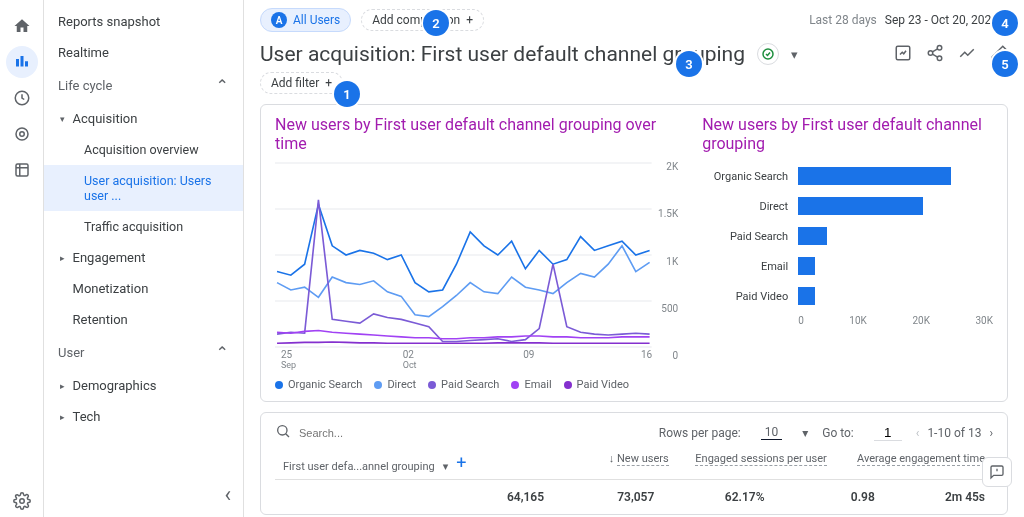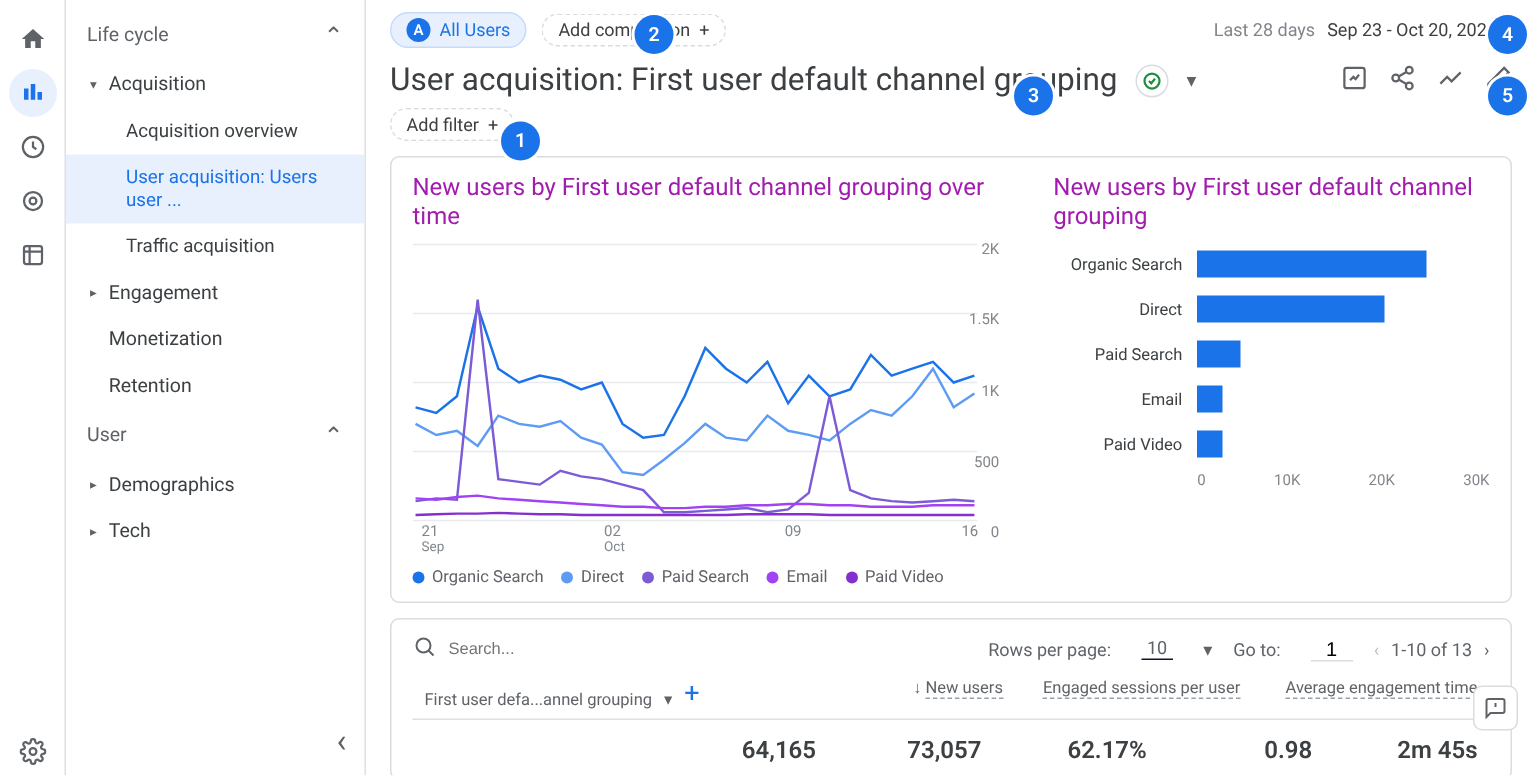--- a/index.html
+++ b/index.html
@@ -40,21 +40,21 @@
 .action-icons { margin-left: auto; display: flex; gap: 14px; color: #5f6368; }
 .filter-row { padding: 2px 16px 10px; display: flex; align-items: flex-end; }
 .filter-chip { border: 1px dashed #dadce0; border-radius: 12px; padding: 3px 10px; font-size: 12px; display: inline-flex; align-items: center; gap: 6px; }
 
 .charts-card { border: 1px solid #dadce0; border-radius: 6px; margin: 0 16px 10px; padding: 10px 14px; display: flex; gap: 20px; }
 .chart-left { flex: 1.4; }
 .chart-right { flex: 1; }
 .chart-title { font-size: 16px; color: #a21caf; margin-bottom: 8px; }
 .linewrap { position: relative; height: 200px; }
 .linewrap svg { width: 100%; height: 100%; }
-.y-labels { position: absolute; right: 16px; top: 0; height: 100%; display: flex; flex-direction: column; justify-content: space-between; font-size: 10px; color: #80868b; text-align: right; }
+.y-labels { position: absolute; right: 4px; top: 0; height: 100%; display: flex; flex-direction: column; justify-content: space-between; font-size: 10px; color: #80868b; text-align: right; }
 .x-labels { display: flex; justify-content: space-between; font-size: 10px; color: #80868b; padding: 0 30px 0 6px; margin-top: -12px; }
 .legend { display: flex; flex-wrap: wrap; gap: 12px; font-size: 11px; color: #5f6368; margin-top: 8px; }
 .legend span { display: inline-flex; align-items: center; gap: 5px; }
 .legend i { width: 8px; height: 8px; border-radius: 50%; display: inline-block; }
 
 .barrow { display: flex; align-items: center; height: 30px; gap: 10px; }
 .barlabel { width: 86px; font-size: 11px; color: #3c4043; text-align: right; }
 .bar { height: 18px; background: #1a73e8; }
 .bar-x { display: flex; justify-content: space-between; font-size: 10px; color: #80868b; margin-left: 96px; margin-top: 4px; }
 
@@ -67,21 +67,21 @@
 .pager { display: flex; align-items: center; gap: 8px; }
 
 .thead { display: flex; font-size: 11px; color: #5f6368; border-bottom: 1px solid #e0e0e0; padding-bottom: 6px; }
 .th { text-align: right; padding: 0 8px; }
 .th.dim { flex: 1.6; text-align: left; display: flex; align-items: flex-end; gap: 8px; }
 .th.metric { flex: 1; display: flex; flex-direction: column; align-items: flex-end; }
 .th .ul { border-bottom: 1px dashed #9aa0a6; }
 .plus { color: #1a73e8; font-size: 18px; }
 .drop-arrow { color: #5f6368; }
 
-.trow { display: flex; font-size: 16px; color: #3c4043; padding-top: 10px; }
+.trow { display: flex; font-size: 12px; color: #3c4043; padding-top: 10px; }
 .td { text-align: right; padding: 0 8px; }
 .td.dim { flex: 1.6; text-align: left; }
 .td.metric { flex: 1; font-weight: 600; }
 
 .callout { position: absolute; width: 26px; height: 26px; border-radius: 50%; background: #1a73e8; color: #fff; font-weight: 600; display: flex; align-items: center; justify-content: center; font-size: 13px; z-index: 50; box-shadow: 0 0 0 2px #fff; }
 
 .feedback-btn { position: absolute; right: 12px; bottom: 30px; width: 30px; height: 30px; border: 1px solid #dadce0; border-radius: 6px; display: flex; align-items: center; justify-content: center; color: #5f6368; background: #fff; z-index: 20; }
 </style>
 </head>
 <body>
@@ -120,20 +120,22 @@
     <div class="rail-spacer"></div>
     <div class="rail-item">
         <svg width="18" height="18" viewBox="0 0 24 24" fill="none" stroke="currentColor" stroke-width="2">
           <circle cx="12" cy="12" r="3"></circle>
           <path d="M19.4 15a1.7 1.7 0 0 0 .3 1.8l.1.1a2 2 0 1 1-2.8 2.8l-.1-.1a1.7 1.7 0 0 0-1.8-.3 1.7 1.7 0 0 0-1 1.5V21a2 2 0 1 1-4 0v-.1a1.7 1.7 0 0 0-1-1.5 1.7 1.7 0 0 0-1.8.3l-.1.1a2 2 0 1 1-2.8-2.8l.1-.1a1.7 1.7 0 0 0 .3-1.8 1.7 1.7 0 0 0-1.5-1H3a2 2 0 1 1 0-4h.1a1.7 1.7 0 0 0 1.5-1 1.7 1.7 0 0 0-.3-1.8l-.1-.1a2 2 0 1 1 2.8-2.8l.1.1a1.7 1.7 0 0 0 1.8.3H9a1.7 1.7 0 0 0 1-1.5V3a2 2 0 1 1 4 0v.1a1.7 1.7 0 0 0 1 1.5 1.7 1.7 0 0 0 1.8-.3l.1-.1a2 2 0 1 1 2.8 2.8l-.1.1a1.7 1.7 0 0 0-.3 1.8V9a1.7 1.7 0 0 0 1.5 1H21a2 2 0 1 1 0 4h-.1a1.7 1.7 0 0 0-1.5 1z"></path>
         </svg>
       </div>
   </div>
 
   <div class="sidebar">
+    <div class="nav-item">Reports snapshot</div>
+    <div class="nav-item">Realtime</div>
     <div class="nav-item section">
         <span>Life cycle</span>
         <span class="chev">⌃</span>
       </div>
     <div class="nav-item sub">
         <span class="tri">▾</span>
         <span>Acquisition</span>
       </div>
     <div class="nav-item subsub">Acquisition overview</div>
     <div class="nav-item subsub selected">User acquisition: Users user ...</div>
@@ -238,21 +240,21 @@
               <line x1="0" x2="370" y1="186" y2="186" stroke="#e8eaed"></line>
               <polyline points="2,110.56000000000002 15.555555555555555,114.24 29.11111111111111,103.2 42.666666666666664,43.4 56.22222222222222,84.8 69.77777777777777,94 83.33333333333333,89.39999999999999 96.88888888888889,92.16 110.44444444444444,98.60000000000001 124,94 137.55555555555554,121.60000000000001 151.11111111111111,130.79999999999998 164.66666666666666,128.95999999999998 178.2222222222222,103.2 191.77777777777777,71 205.33333333333334,84.8 218.88888888888889,94 232.44444444444446,80.2 246,107.8 259.55555555555554,89.39999999999999 273.1111111111111,103.2 286.6666666666667,98.60000000000001 300.22222222222223,75.60000000000001 313.77777777777777,89.39999999999999 327.3333333333333,84.8 340.8888888888889,80.2 354.4444444444444,94 368,89.39999999999999" fill="none" stroke="#1a73e8" stroke-width="1.6"></polyline>
               <polyline points="2,121.60000000000001 15.555555555555555,128.95999999999998 29.11111111111111,126.2 42.666666666666664,136.32 56.22222222222222,116.08 69.77777777777777,121.60000000000001 83.33333333333333,123.43999999999998 96.88888888888889,119.76 110.44444444444444,130.79999999999998 124,135.4 137.55555555555554,153.79999999999998 151.11111111111111,155.64 164.66666666666666,145.52 178.2222222222222,134.48 191.77777777777777,121.60000000000001 205.33333333333334,130.79999999999998 218.88888888888889,132.64 232.44444444444446,116.08 246,126.2 259.55555555555554,128.95999999999998 273.1111111111111,132.64 286.6666666666667,121.60000000000001 300.22222222222223,112.39999999999999 313.77777777777777,116.08 327.3333333333333,103.2 340.8888888888889,84.8 354.4444444444444,110.56000000000002 368,101.36000000000001" fill="none" stroke="#5e9cf3" stroke-width="1.6"></polyline>
               <polyline points="2,173.11999999999998 15.555555555555555,171.28 29.11111111111111,172.20000000000002 42.666666666666664,38.79999999999999 56.22222222222222,158.4 69.77777777777777,160.24 83.33333333333333,162.08 96.88888888888889,152.88000000000002 110.44444444444444,156.56 124,158.4 137.55555555555554,162.08 151.11111111111111,165.76 164.66666666666666,180.48 178.2222222222222,180.48 191.77777777777777,179.56 205.33333333333334,178.64 218.88888888888889,177.72 232.44444444444446,180.48 246,178.64 259.55555555555554,167.6 273.1111111111111,103.2 286.6666666666667,165.76 300.22222222222223,171.28 313.77777777777777,173.11999999999998 327.3333333333333,174.04000000000002 340.8888888888889,173.11999999999998 354.4444444444444,172.20000000000002 368,173.11999999999998" fill="none" stroke="#7b5bd6" stroke-width="1.6"></polyline>
               <polyline points="2,171.28 15.555555555555555,172.20000000000002 29.11111111111111,170.36 42.666666666666664,169.44 56.22222222222222,171.28 69.77777777777777,172.20000000000002 83.33333333333333,173.11999999999998 96.88888888888889,174.04000000000002 110.44444444444444,174.95999999999998 124,175.88 137.55555555555554,176.79999999999998 151.11111111111111,176.79999999999998 164.66666666666666,177.72 178.2222222222222,177.72 191.77777777777777,176.79999999999998 205.33333333333334,176.79999999999998 218.88888888888889,175.88 232.44444444444446,175.88 246,174.95999999999998 259.55555555555554,174.95999999999998 273.1111111111111,175.88 286.6666666666667,175.88 300.22222222222223,176.79999999999998 313.77777777777777,176.79999999999998 327.3333333333333,176.79999999999998 340.8888888888889,175.88 354.4444444444444,175.88 368,175.88" fill="none" stroke="#a142f4" stroke-width="1.6"></polyline>
               <polyline points="2,182.32 15.555555555555555,181.86 29.11111111111111,181.4 42.666666666666664,181.4 56.22222222222222,180.94 69.77777777777777,181.4 83.33333333333333,181.86 96.88888888888889,181.86 110.44444444444444,182.32 124,182.32 137.55555555555554,182.32 151.11111111111111,182.32 164.66666666666666,182.32 178.2222222222222,182.32 191.77777777777777,182.32 205.33333333333334,182.32 218.88888888888889,181.86 232.44444444444446,181.86 246,181.86 259.55555555555554,181.86 273.1111111111111,182.32 286.6666666666667,182.32 300.22222222222223,182.32 313.77777777777777,182.32 327.3333333333333,182.32 340.8888888888889,182.32 354.4444444444444,182.32 368,182.32" fill="none" stroke="#8430ce" stroke-width="1.6"></polyline>
             </svg>
         </div>
         <div class="x-labels" id="xticks">
             <div>
-              <div>21</div>
+              <div>25</div>
               <div style="font-size:9px">Sep</div>
             </div>
             <div>
               <div>02</div>
               <div style="font-size:9px">Oct</div>
             </div>
             <div>
               <div>09</div>
               <div style="font-size:9px"></div>
             </div>

